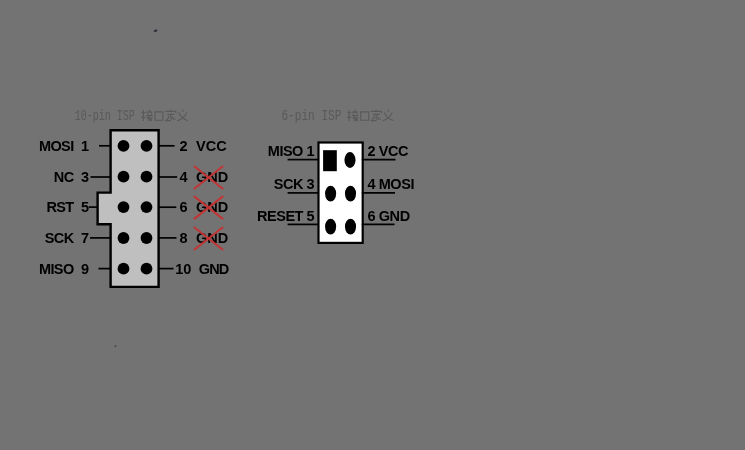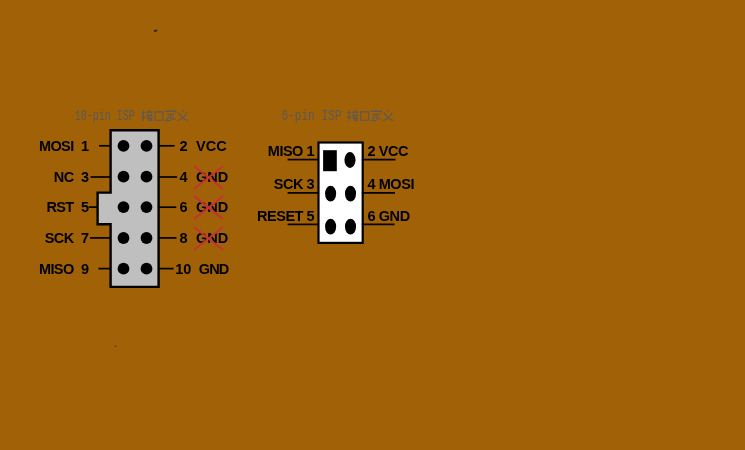--- a/index.html
+++ b/index.html
@@ -1,16 +1,16 @@
 <!DOCTYPE html>
 <html><head>
 <meta charset="utf-8">
 <style>
   html,body{margin:0;padding:0;background:#fff}
-  .page{position:relative;width:745px;height:450px;background:#a16207;overflow:hidden}
+  .page{position:relative;width:745px;height:450px;background:#737373;overflow:hidden}
   svg{position:absolute;left:0;top:0}
   text{font-family:"Liberation Sans",sans-serif;font-weight:bold;fill:#000}
   .ttl{font-family:"Liberation Mono",monospace;font-weight:normal;fill:#595959}
 </style>
 </head>
 <body>
 <div class="page">
 <svg width="745" height="450" viewBox="0 0 745 450">
 
   <ellipse cx="155.6" cy="30.7" rx="1.9" ry="1.1" fill="#2a2a35" transform="rotate(-18 155.6 30.7)"></ellipse>

